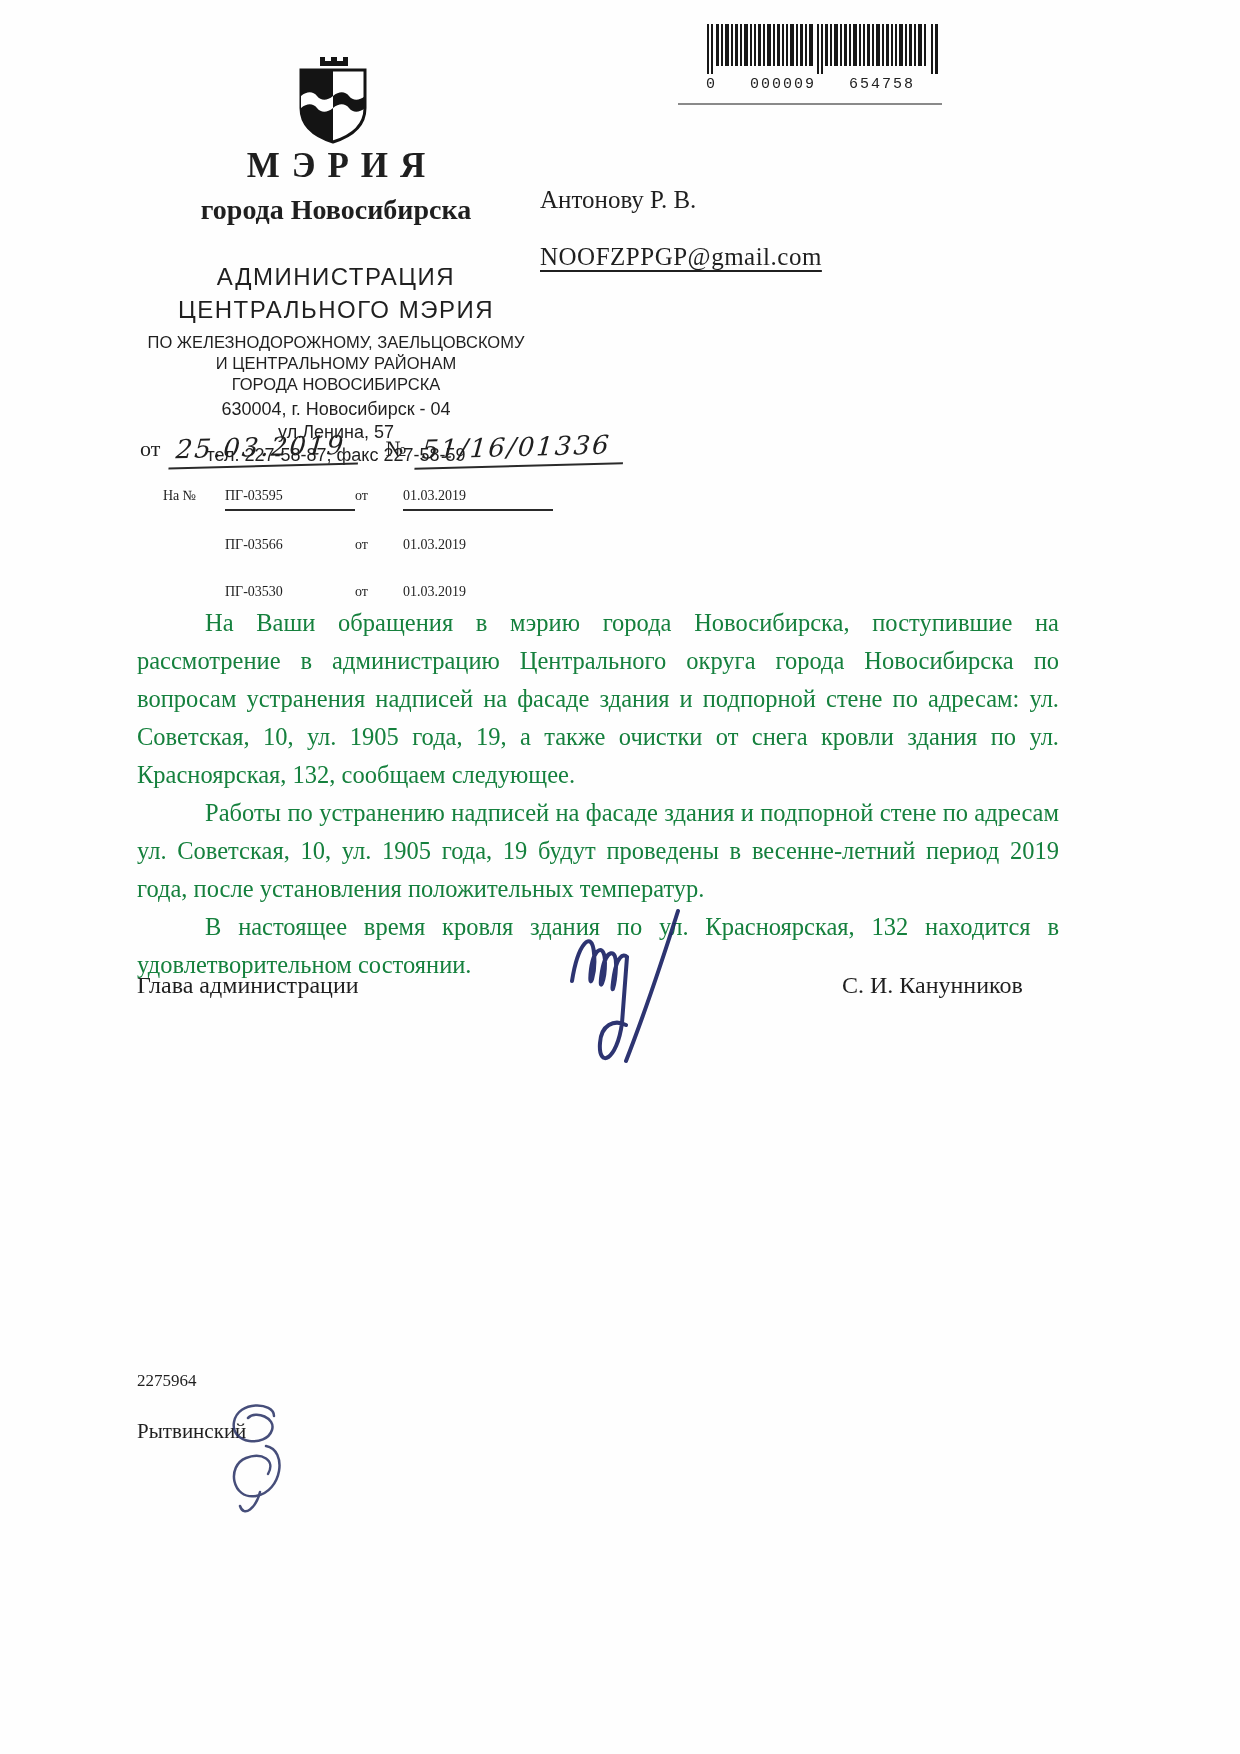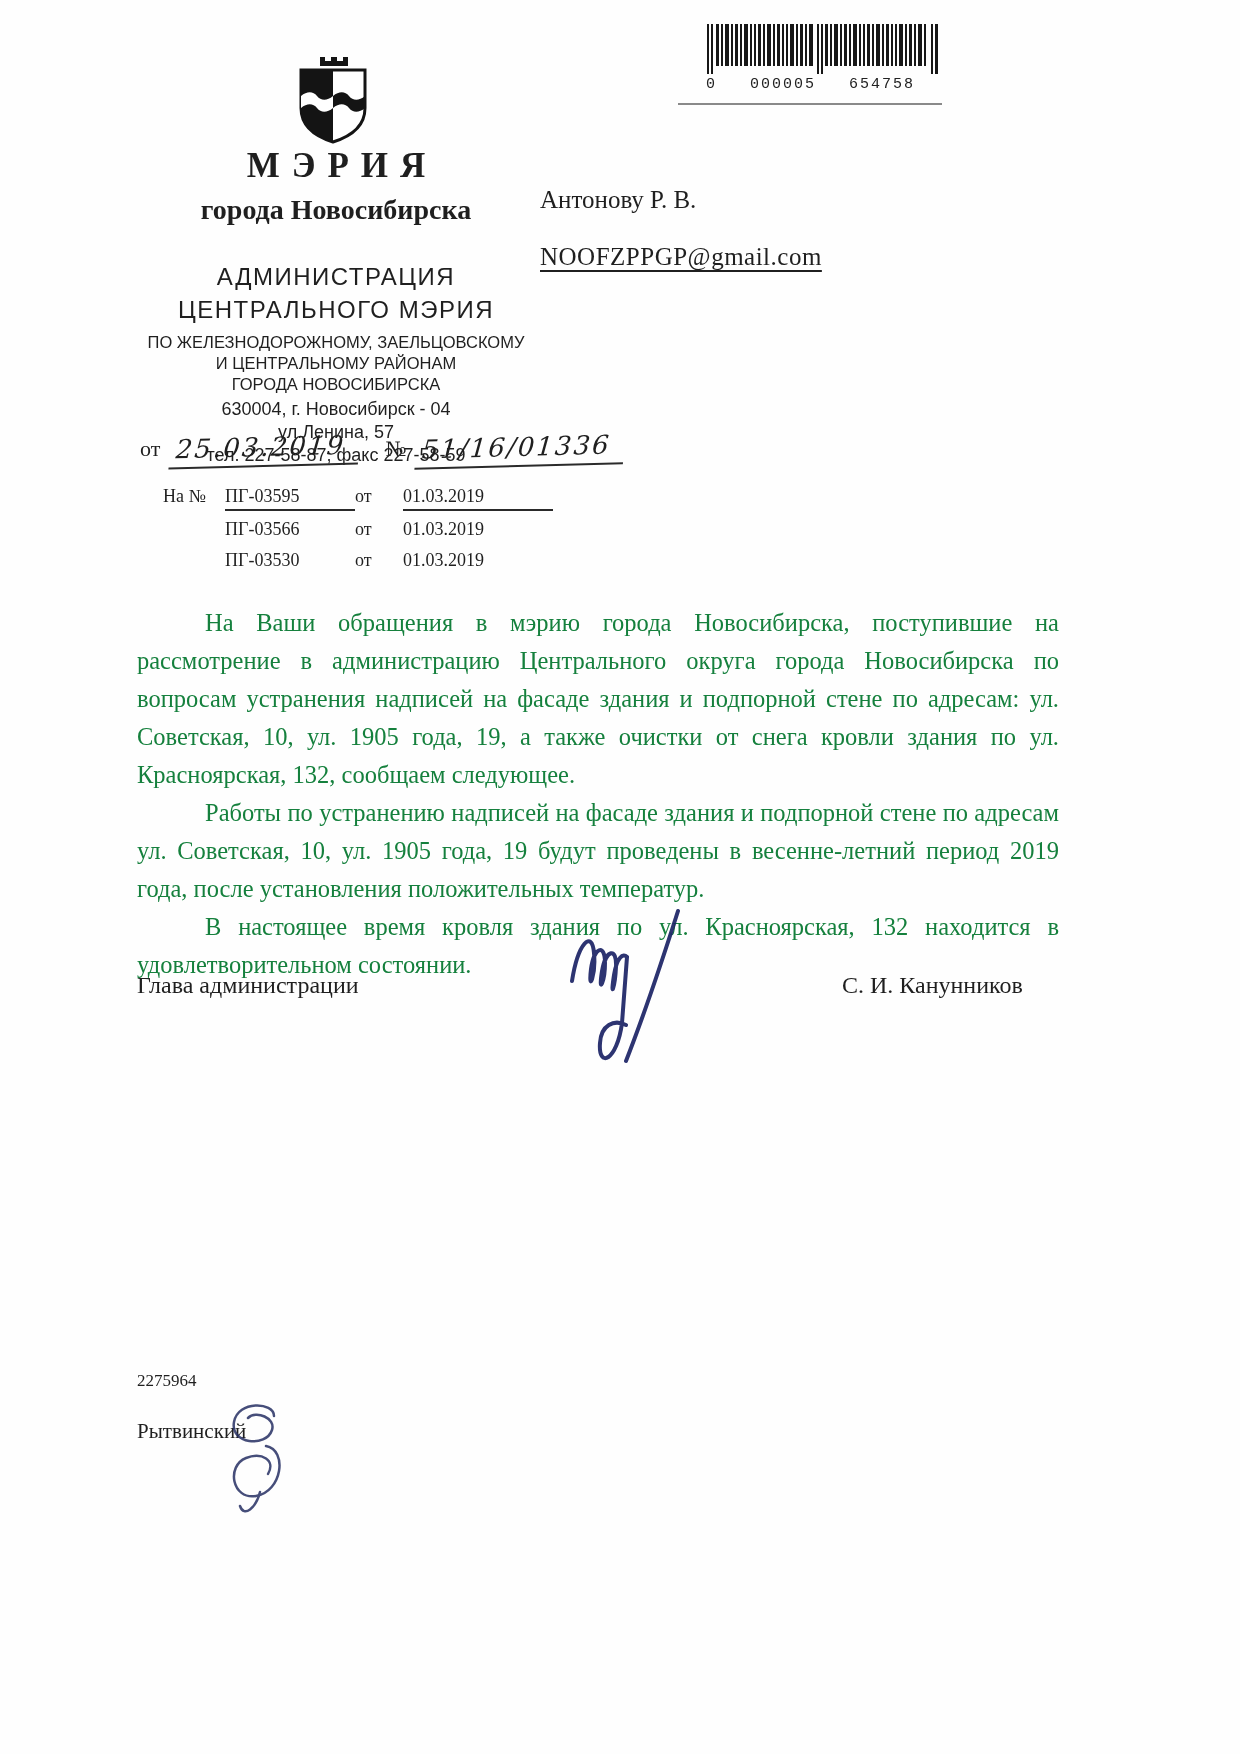--- a/index.html
+++ b/index.html
@@ -45,21 +45,21 @@
     font-style:italic; font-size:26px; letter-spacing:2px;
     transform:skewX(-6deg) rotate(-1.5deg);
   }
   .u-line { border-bottom:2px solid #2a2a2a; padding:0 14px 3px 6px; }
   .out-ref .gap { display:inline-block; width:26px; }
 
   
   .in-refs {
     position:absolute; left:163px; top:483px;
     display:grid; grid-template-columns:62px 130px 48px 150px;
-    row-gap:5px; font-size:18px; line-height:26px;
+    row-gap:21px; font-size:14px; line-height:26px;
   }
   .in-refs .cell-u { border-bottom:2px solid #2a2a2a; padding-bottom:0; }
 
   
   .addressee-name  { position:absolute; left:540px; top:186px; font-size:25px; }
   .addressee-email { position:absolute; left:540px; top:243px; font-size:25px; letter-spacing:0.5px; text-decoration:underline; text-underline-offset:5px; }
 
   
   .body-text { position:absolute; left:137px; top:604px; width:922px; }
   .body-text p {
@@ -79,21 +79,21 @@
 </head>
 <body>
 
 <div class="page">
 
   <div class="barcode-block">
     <svg class="barcode-bars" width="233" height="50" viewBox="0 0 231 50" aria-hidden="true">
       <path fill="#171717" d="M0 0h2v50H0z M4 0h2v50H4z M110 0h2v50h-2z M114 0h2v50h-2z M224 0h2v50h-2z M228 0h3v50h-3z"></path>
       <path fill="#171717" d="M9 0h3v42h-3z M14 0h2v42h-2z M18 0h4v42h-4z M24 0h2v42h-2z M28 0h3v42h-3z M33 0h2v42h-2z M37 0h4v42h-4z M43 0h2v42h-2z M47 0h2v42h-2z M51 0h3v42h-3z M56 0h2v42h-2z M60 0h4v42h-4z M66 0h2v42h-2z M70 0h3v42h-3z M75 0h2v42h-2z M79 0h2v42h-2z M83 0h4v42h-4z M89 0h2v42h-2z M93 0h3v42h-3z M98 0h2v42h-2z M102 0h4v42h-4z M118 0h3v42h-3z M123 0h2v42h-2z M127 0h4v42h-4z M133 0h2v42h-2z M137 0h3v42h-3z M142 0h2v42h-2z M146 0h4v42h-4z M152 0h2v42h-2z M156 0h2v42h-2z M160 0h3v42h-3z M165 0h2v42h-2z M169 0h4v42h-4z M175 0h2v42h-2z M179 0h3v42h-3z M184 0h2v42h-2z M188 0h2v42h-2z M192 0h4v42h-4z M198 0h2v42h-2z M202 0h3v42h-3z M207 0h2v42h-2z M211 0h4v42h-4z M217 0h2v42h-2z"></path>
     </svg>
-    <div class="barcode-digits">0   000005   654758</div>
+    <div class="barcode-digits">0   000009   654758</div>
     <div class="barcode-rule"></div>
   </div>
 
   <div class="emblem">
     <svg width="84" height="100" viewBox="0 0 84 100" aria-hidden="true">
       <path d="M29 20 v-9 h5 v4 h6 v-4 h6 v4 h6 v-4 h5 v9 z" fill="#141414"></path>
       <path d="M10 24 h64 v38 q0 24 -32 34 q-32 -10 -32 -34 z" fill="#ffffff" stroke="#141414" stroke-width="3"></path>
       <path d="M42 24 H10 v38 q0 24 32 34 z" fill="#141414"></path>
       <path d="M10 50 c6 -5 12 -5 16 0 c4 5 10 5 16 0 v12 c-6 5 -12 5 -16 0 c-4 -5 -10 -5 -16 0 z" fill="#ffffff"></path>
       <path d="M42 50 c6 -5 12 -5 16 0 c4 5 10 5 16 0 v12 c-6 5 -12 5 -16 0 c-4 -5 -10 -5 -16 0 z" fill="#141414"></path>

